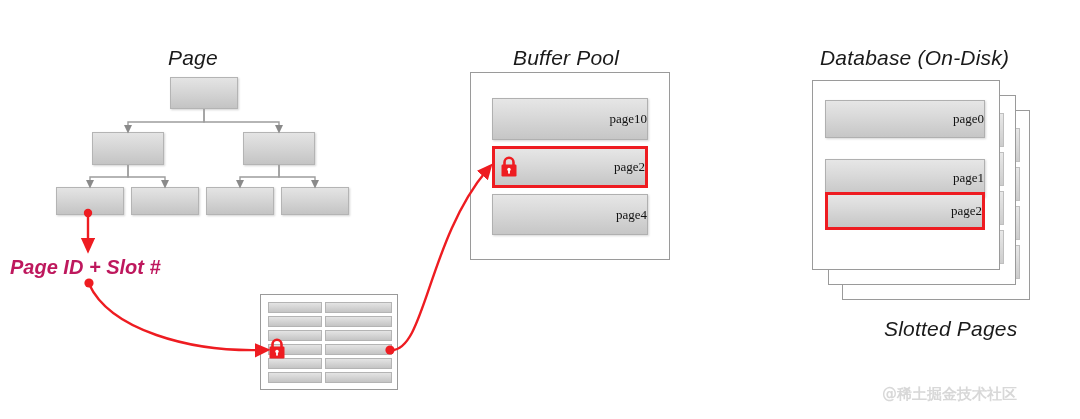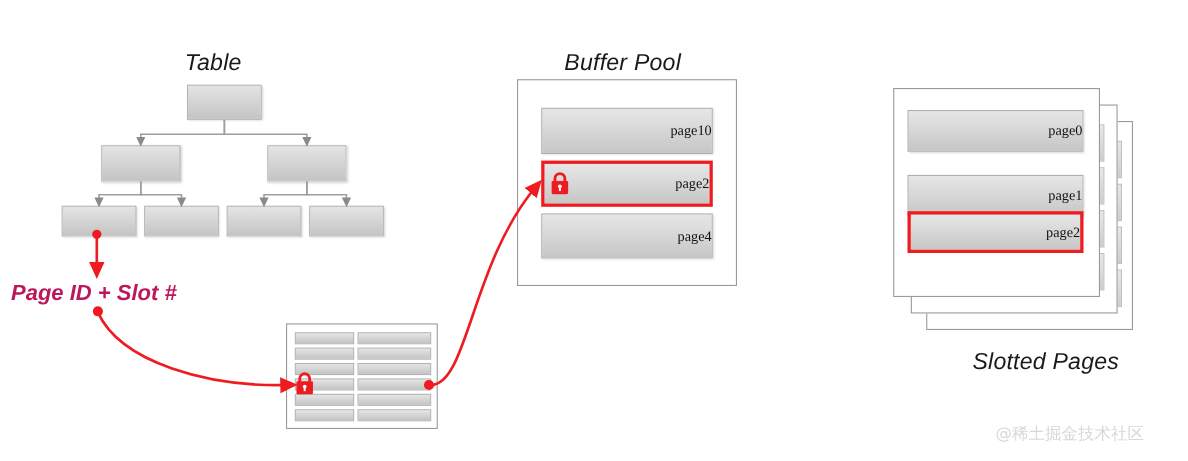--- a/index.html
+++ b/index.html
@@ -59,21 +59,21 @@
   .watermark{
     position:absolute;color:#d8d8d8;font-size:15px;white-space:nowrap;
     font-family:"DejaVu Sans",sans-serif;
   }
 </style>
 </head>
 <body>
 
 <div class="stage">
 
-  <div class="title" style="left:168px;top:46px;">Table</div>
+  <div class="title" style="left:168px;top:46px;">Page</div>
 
   <div class="gblock sh" style="left:170px;top:77px;width:68px;height:32px;"></div>
   <div class="gblock sh" style="left:92px;top:132px;width:72px;height:33px;"></div>
   <div class="gblock sh" style="left:243px;top:132px;width:72px;height:33px;"></div>
   <div class="gblock sh" style="left:56px;top:187px;width:68px;height:28px;"></div>
   <div class="gblock sh" style="left:131px;top:187px;width:68px;height:28px;"></div>
   <div class="gblock sh" style="left:206px;top:187px;width:68px;height:28px;"></div>
   <div class="gblock sh" style="left:281px;top:187px;width:68px;height:28px;"></div>
 
   <div class="redtext" style="left:10px;top:256px;">Page ID + Slot #</div>
@@ -120,20 +120,21 @@
       <rect x="2.5" y="8.5" width="15" height="12" rx="1.2" fill="#ee1c21"></rect>
       <circle cx="10" cy="13.4" r="1.7" fill="#ffffff"></circle>
       <rect x="9.1" y="13.4" width="1.8" height="4.2" fill="#ffffff"></rect>
     </svg>
   </div>
 
   <div class="pagerow" style="left:492px;top:194px;width:156px;height:41px;">
     <span>page4</span>
   </div>
 
+  <div class="title" style="left:820px;top:46px;">Database (On-Disk)</div>
 
   <div class="card" style="left:842px;top:110px;width:188px;height:190px;z-index:1;"></div>
   <div class="card" style="left:828px;top:95px;width:188px;height:190px;z-index:2;"></div>
 
   <div class="gblock" style="left:960px;top:128px;width:60px;height:34px;z-index:1;opacity:.85;"></div>
   <div class="gblock" style="left:960px;top:167px;width:60px;height:34px;z-index:1;opacity:.85;"></div>
   <div class="gblock" style="left:960px;top:206px;width:60px;height:34px;z-index:1;opacity:.85;"></div>
   <div class="gblock" style="left:960px;top:245px;width:60px;height:34px;z-index:1;opacity:.85;"></div>
   <div class="gblock" style="left:944px;top:113px;width:60px;height:34px;z-index:2;opacity:.85;"></div>
   <div class="gblock" style="left:944px;top:152px;width:60px;height:34px;z-index:2;opacity:.85;"></div>
@@ -182,15 +183,15 @@
       <circle cx="88" cy="213" r="4.2" fill="#ee1c21" stroke="none"></circle>
 
       <path d="M89,284 C 110,330 190,352 262,350" marker-end="url(#rarrow)"></path>
       <circle cx="89" cy="283" r="4.6" fill="#ee1c21" stroke="none"></circle>
 
       <path d="M391,350 C 425,352 428,240 487,170" marker-end="url(#rarrow)"></path>
       <circle cx="390" cy="350" r="4.6" fill="#ee1c21" stroke="none"></circle>
     </g>
   </svg>
 
-  <div class="watermark" style="left:905px;top:385px;">@稀土掘金技术社区</div>
+  <div class="watermark" style="left:882px;top:385px;font-weight:bold;">@稀土掘金技术社区</div>
 
 </div>
 
 </body></html>

